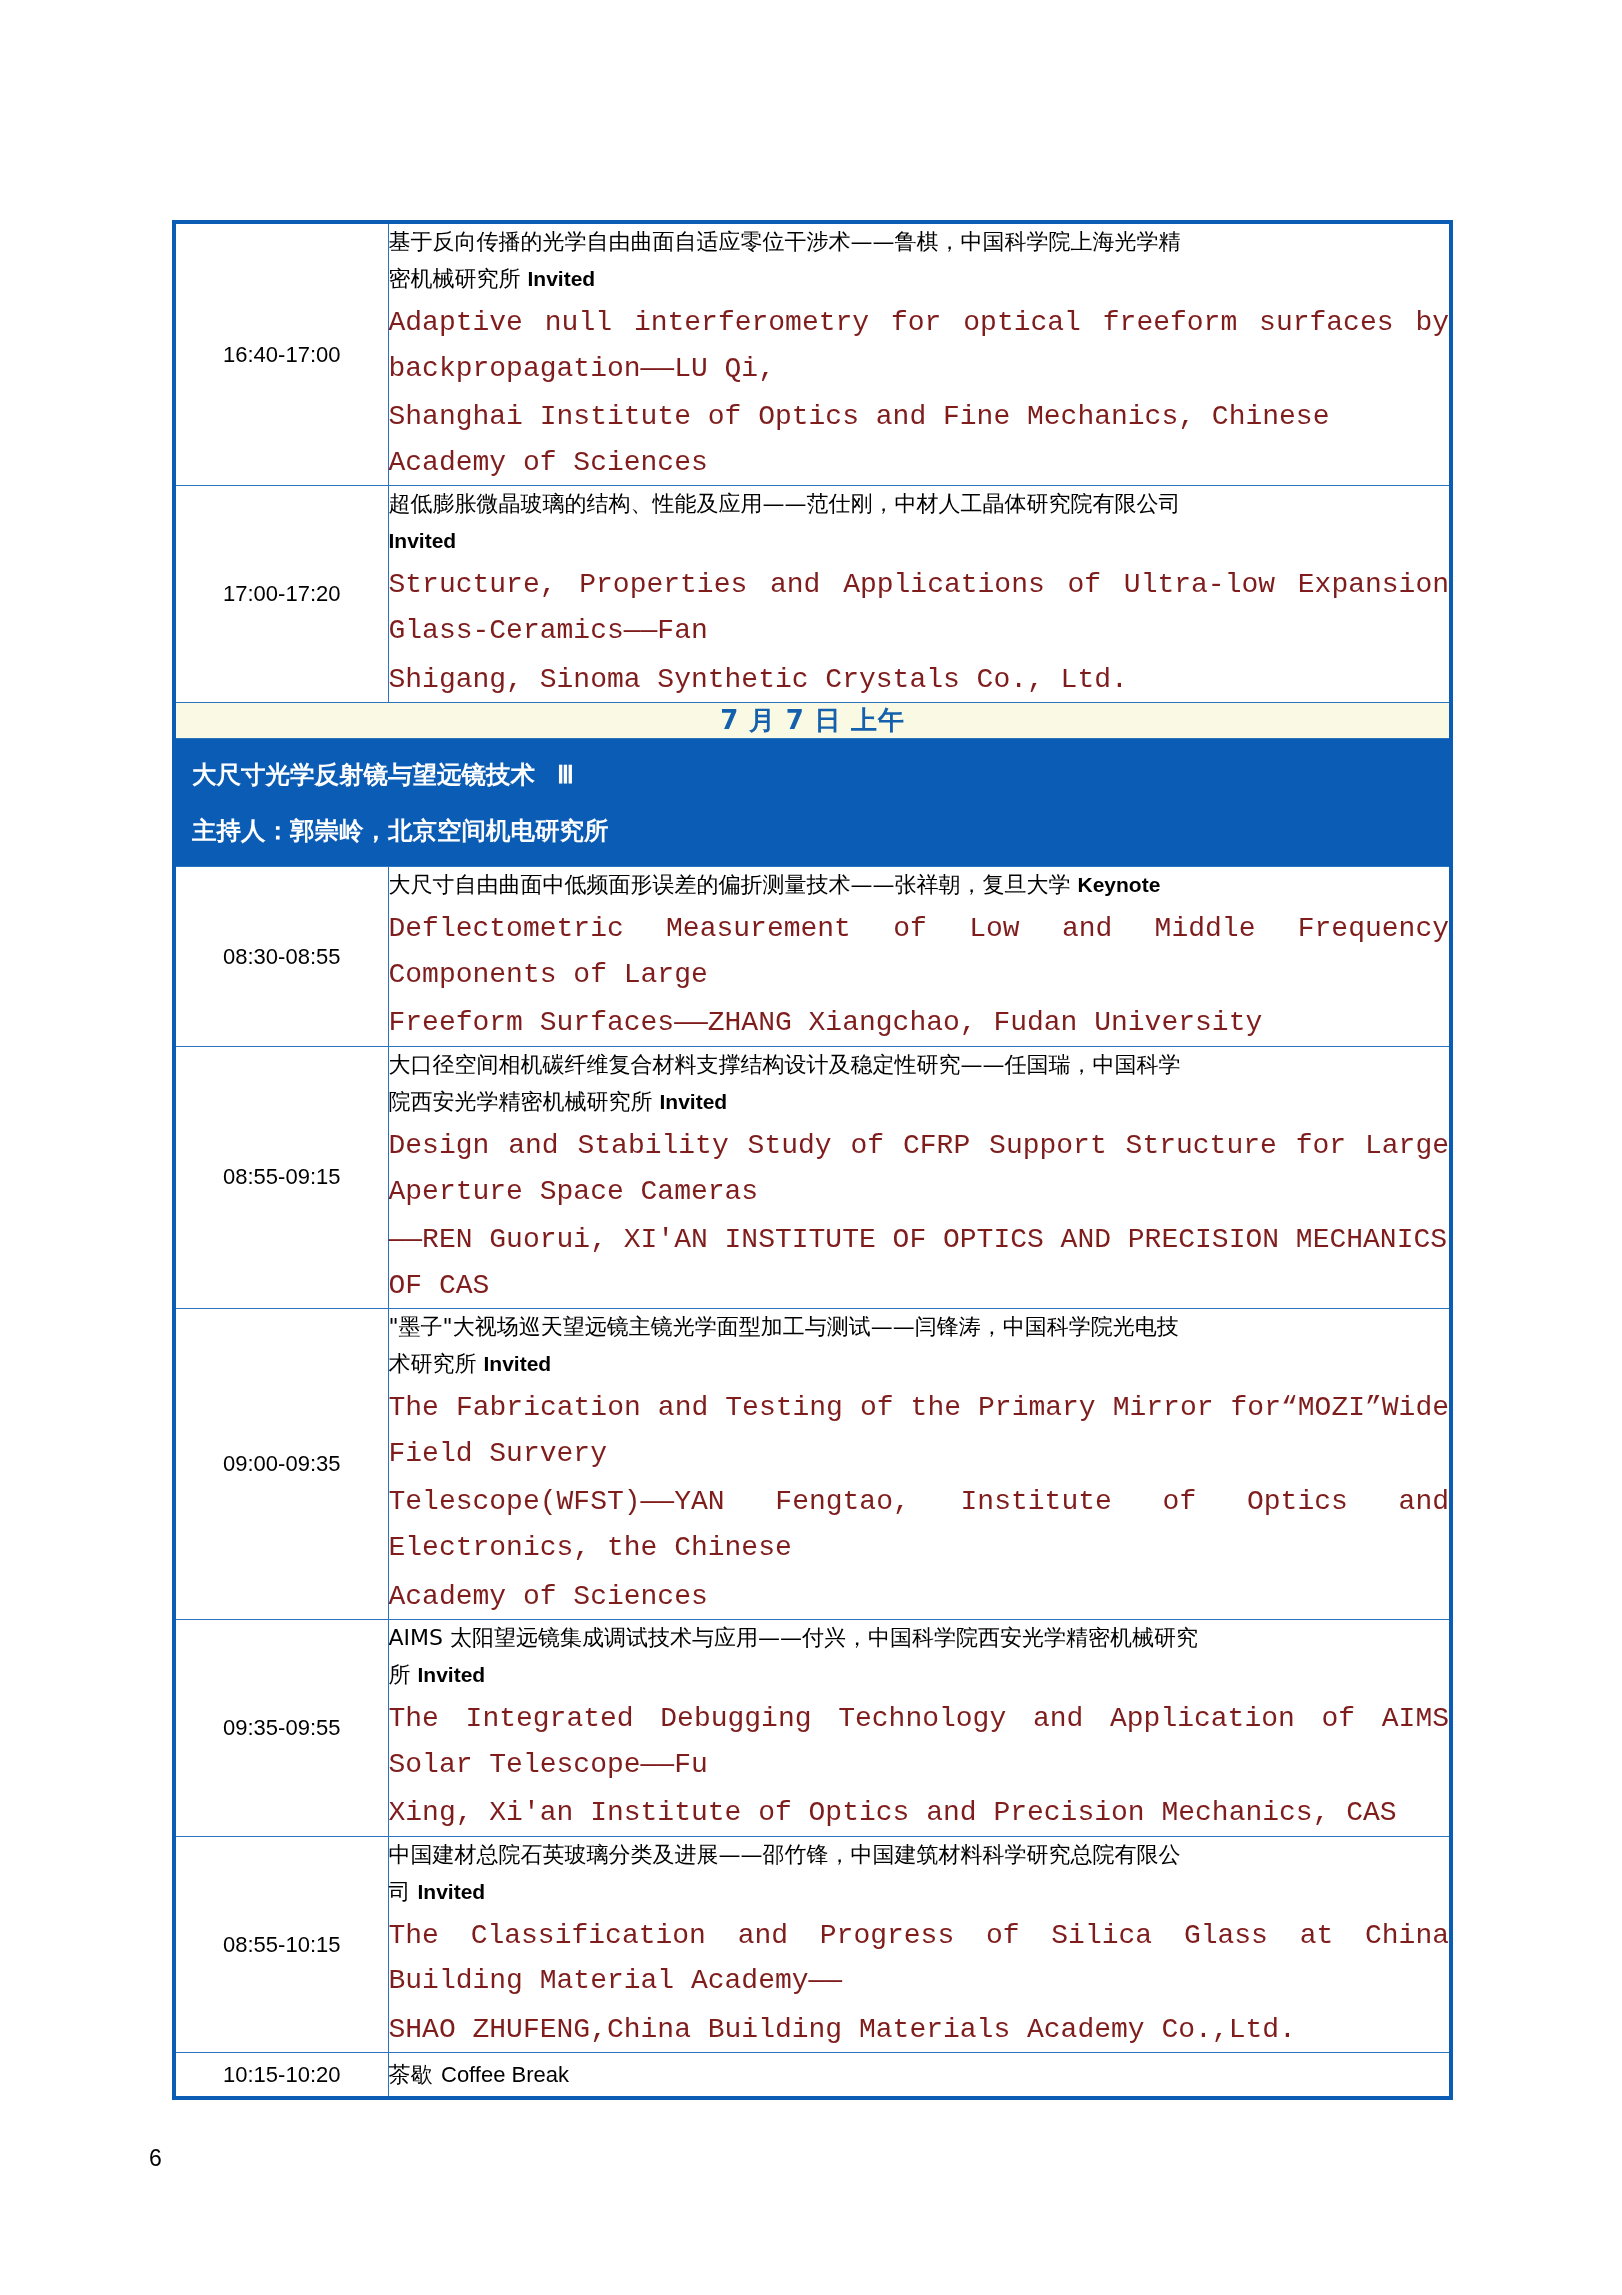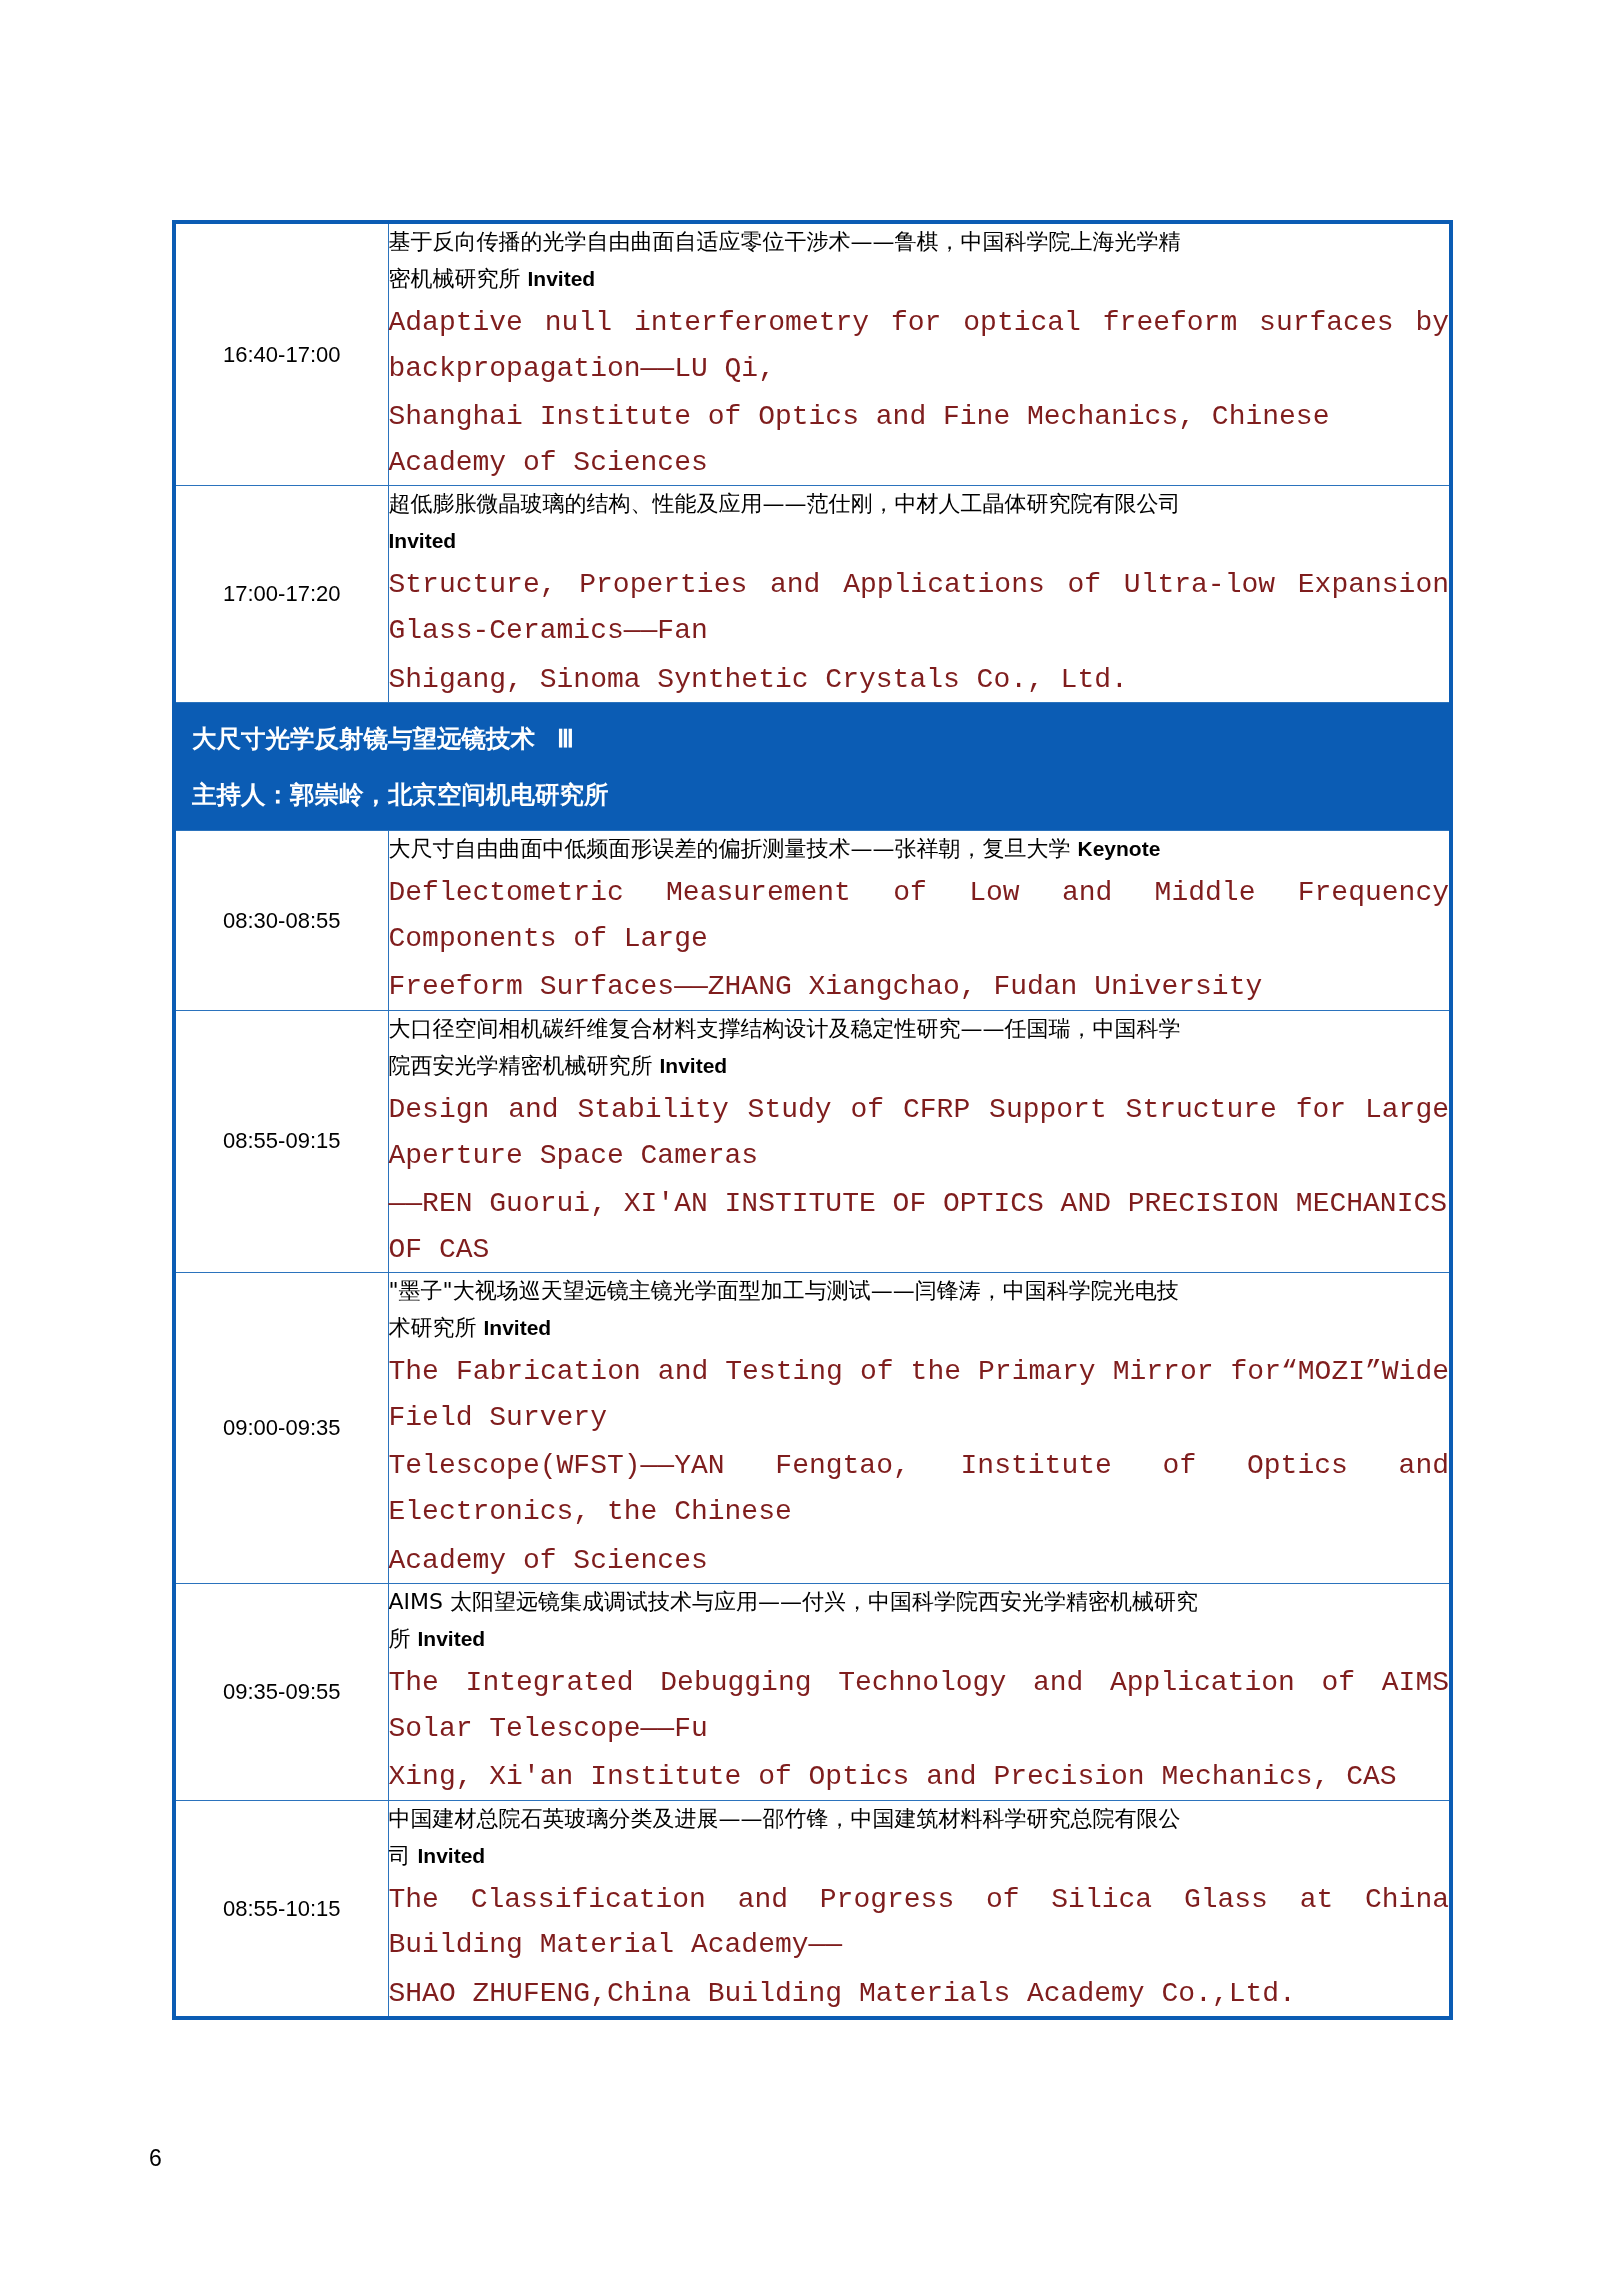--- a/index.html
+++ b/index.html
@@ -165,20 +165,23 @@
           <tr>
             <td class="time-cell">17:00-17:20</td>
             <td class="content-cell">
               <div class="line-cn"><span>超低膨胀微晶玻璃的结构、性能及应用——范仕刚，中材人工晶体研究院有限公司</span></div>
               <div class="line-cn"><span></span><b class="tag">Invited</b></div>
               <div class="line-en"><span>Structure, Properties and Applications of Ultra-low Expansion Glass-Ceramics——Fan</span></div>
               <div class="line-en last"><span>Shigang, Sinoma Synthetic Crystals Co., Ltd.</span></div>
             </td>
           </tr>
           <tr>
+            <td class="date-banner" colspan="2">7 月 7 日 上午</td>
+          </tr>
+          <tr>
             <td class="session-header" colspan="2">
               <div class="session-title"><span>大尺寸光学反射镜与望远镜技术</span><span class="roman">Ⅲ</span></div>
               <div class="session-chair">主持人：郭崇岭，北京空间机电研究所</div>
             </td>
           </tr>
           <tr>
             <td class="time-cell">08:30-08:55</td>
             <td class="content-cell">
               <div class="line-cn"><span>大尺寸自由曲面中低频面形误差的偏折测量技术——张祥朝，复旦大学 </span><b class="tag">Keynote</b></div>
               <div class="line-en"><span>Deflectometric Measurement of Low and Middle Frequency Components of Large</span></div>
@@ -215,20 +218,26 @@
           </tr>
           <tr>
             <td class="time-cell">08:55-10:15</td>
             <td class="content-cell">
               <div class="line-cn"><span>中国建材总院石英玻璃分类及进展——邵竹锋，中国建筑材料科学研究总院有限公</span></div>
               <div class="line-cn"><span>司 </span><b class="tag">Invited</b></div>
               <div class="line-en"><span>The Classification and Progress of Silica Glass at China Building Material Academy——</span></div>
               <div class="line-en last"><span>SHAO ZHUFENG,China Building Materials Academy Co.,Ltd.</span></div>
             </td>
           </tr>
+          <tr>
+            <td class="time-cell">10:15-10:20</td>
+            <td class="content-cell">
+              <div class="break-text"><span>茶歇</span><span class="en">Coffee Break</span></div>
+            </td>
+          </tr>
         </tbody>
     </table>
   </div>
 
   <div class="page-number">6</div>
 
 </div>
 
 
 </body></html>

